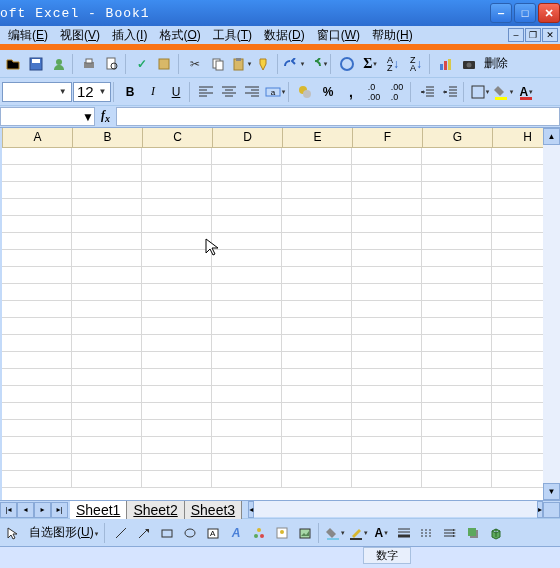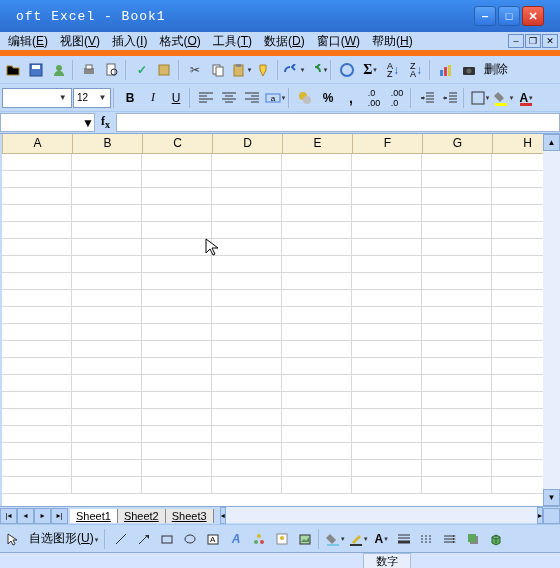--- a/index.html
+++ b/index.html
@@ -1,56 +1,56 @@
 <!DOCTYPE html>
 <html><head>
 <meta charset="utf-8">
 <style>
 * { box-sizing: border-box; margin: 0; padding: 0; }
 body { font-family: "SimSun", Arial, sans-serif; font-size: 12px; overflow: hidden; width: 560px; height: 568px; background: #d6e4ff; }
-.titlebar { height: 32px; background: linear-gradient(to bottom, #3d8cf0, #2d6dd0); display: flex; align-items: center; padding: 0 16px; color: #fff; justify-content: flex-end; }
+.titlebar { height: 26px; background: linear-gradient(to bottom, #3d8cf0, #2d6dd0); display: flex; align-items: center; padding: 0 0; color: #fff; justify-content: flex-end; }
 .titlebar-text { flex: 1; font-family: "Courier New", monospace; font-size: 13px; letter-spacing: 1px; color: #fff; }
 .win-btns { display: flex; gap: 2px; }
 .win-btn { width: 22px; height: 20px; background: linear-gradient(to bottom, #5aa3f8, #2f75e0); border: 1px solid #2a60b0; border-radius: 3px; display: flex; align-items: center; justify-content: center; color: #fff; font-weight: bold; font-size: 11px; cursor: pointer; }
 .win-btn.close { background: linear-gradient(to bottom, #f86d5a, #d03a28); border-color: #a02818; }
 .menubar { height: 24px; background: #c3daf9; display: flex; align-items: center; padding: 0 2px; border-bottom: 6px solid #f97316; }
 .menu-item { padding: 2px 6px; cursor: pointer; }
 .menu-item .accel { text-decoration: underline; }
 .doc-ctrls { margin-left: auto; display: flex; gap: 1px; }
 .doc-btn { width: 16px; height: 14px; background: #c3daf9; border: 1px solid #6a8fc8; display: flex; align-items: center; justify-content: center; font-size: 9px; cursor: pointer; }
 .toolbar { height: 28px; background: #c3daf9; display: flex; align-items: center; padding: 0 2px; border-bottom: 1px solid #a8c8ec; gap: 1px; }
 .tbtn { width: 22px; height: 22px; display: flex; align-items: center; justify-content: center; cursor: pointer; border-radius: 2px; }
 .tsep { width: 4px; height: 20px; border-left: 1px solid #a0b8d8; margin: 0 1px; }
 .fontbox { height: 20px; background: #fff; border: 1px solid #7a9ac8; display: flex; align-items: center; padding: 0 3px; }
-.fontbox input { border: none; outline: none; width: 100%; font-size: 10px; }
+.fontbox input { border: none; outline: none; width: 100%; font-size: 15px; }
 .fontbox .dd { width: 13px; text-align: center; cursor: pointer; font-size: 8px; color: #333; }
 .formula-row { height: 22px; background: #c3daf9; display: flex; align-items: center; border-bottom: 1px solid #8aaad8; }
 .namebox { width: 95px; height: 19px; background: #fff; border: 1px solid #9ab2d6; display: flex; align-items: center; }
 .namebox input { border: none; outline: none; width: 100%; padding: 0 4px; font-size: 11px; }
-.fx { font-weight: bold; font-family: serif; padding: 0 6px; }
+.fx { font-style: italic; font-weight: bold; font-family: serif; padding: 0 6px; }
 .formula-input { flex: 1; height: 19px; background: #fff; border: 1px solid #9ab2d6; }
 .grid-area { display: flex; height: 372px; }
 .leftpad { width: 2px; background: #c3daf9; }
 .grid-wrap { flex: 1; display: flex; flex-direction: column; overflow: hidden; background: #fff; }
 .col-headers { height: 20px; display: flex; background: #f9f0d3; border-bottom: 1px solid #c8bb91; }
 .corner { width: 12px; background: #e8e0c0; border-right: 1px solid #c8bb91; }
 .ch { width: 70px; text-align: center; border-right: 1px solid #c8bb91; line-height: 19px; font-size: 12px; cursor: pointer; }
 .grid-body { flex: 1; display: flex; overflow: hidden; }
 .rowhdr-col { width: 12px; background: #f9f0d3; }
 .cells { flex: 1; }
 .row { height: 17px; display: flex; }
 .cell { width: 70px; border-right: 1px solid #d8d8d8; border-bottom: 1px solid #d8d8d8; }
 .vscroll { width: 17px; background: #d6e4ff; display: flex; flex-direction: column; }
 .sbtn { height: 17px; background: #bcd4f6; border: 1px solid #8aaad8; display: flex; align-items: center; justify-content: center; font-size: 8px; cursor: pointer; }
 .strack { flex: 1; background: #e8effc; }
 .sheet-row { height: 18px; background: #c3daf9; display: flex; align-items: center; border-top: 1px solid #8aaad8; }
 .sheet-nav { display: flex; }
 .sheet-nav .nbtn { width: 17px; height: 16px; background: #bcd4f6; border: 1px solid #8aaad8; display: flex; align-items: center; justify-content: center; font-size: 8px; cursor: pointer; }
 .tabs { display: flex; align-items: flex-end; margin-left: 2px; }
-.tab { padding: 1px 6px; font-size: 11px; text-decoration: underline; cursor: pointer; border-right: 1px solid #888; background: #e8e8e8; }
+.tab { padding: 1px 6px; font-size: 14px; text-decoration: underline; cursor: pointer; border-right: 1px solid #888; background: #e8e8e8; }
 .tab.active { background: #fff; }
 .hscroll { flex: 1; display: flex; margin-left: 6px; }
 .hscroll .strack { flex: 1; height: 16px; }
 .draw-toolbar { height: 28px; background: #c3daf9; display: flex; align-items: center; padding: 0 2px; gap: 1px; border-top: 1px solid #a8c8ec; }
 .status { height: 22px; background: #d6e4ff; display: flex; align-items: flex-start; border-top: 1px solid #8aaad8; padding: 0 6px; }
 .status-cell { padding: 0 12px; border: 1px solid #a8c0e0; background: #e8effc; font-size: 11px; }
 .cursor { position: absolute; left: 205px; top: 238px; font-size: 16px; pointer-events: none; z-index: 1000; }
 svg { display: block; }
 .dd-arrow { font-size: 7px; margin-left: 1px; color: #333; }
 </style>

